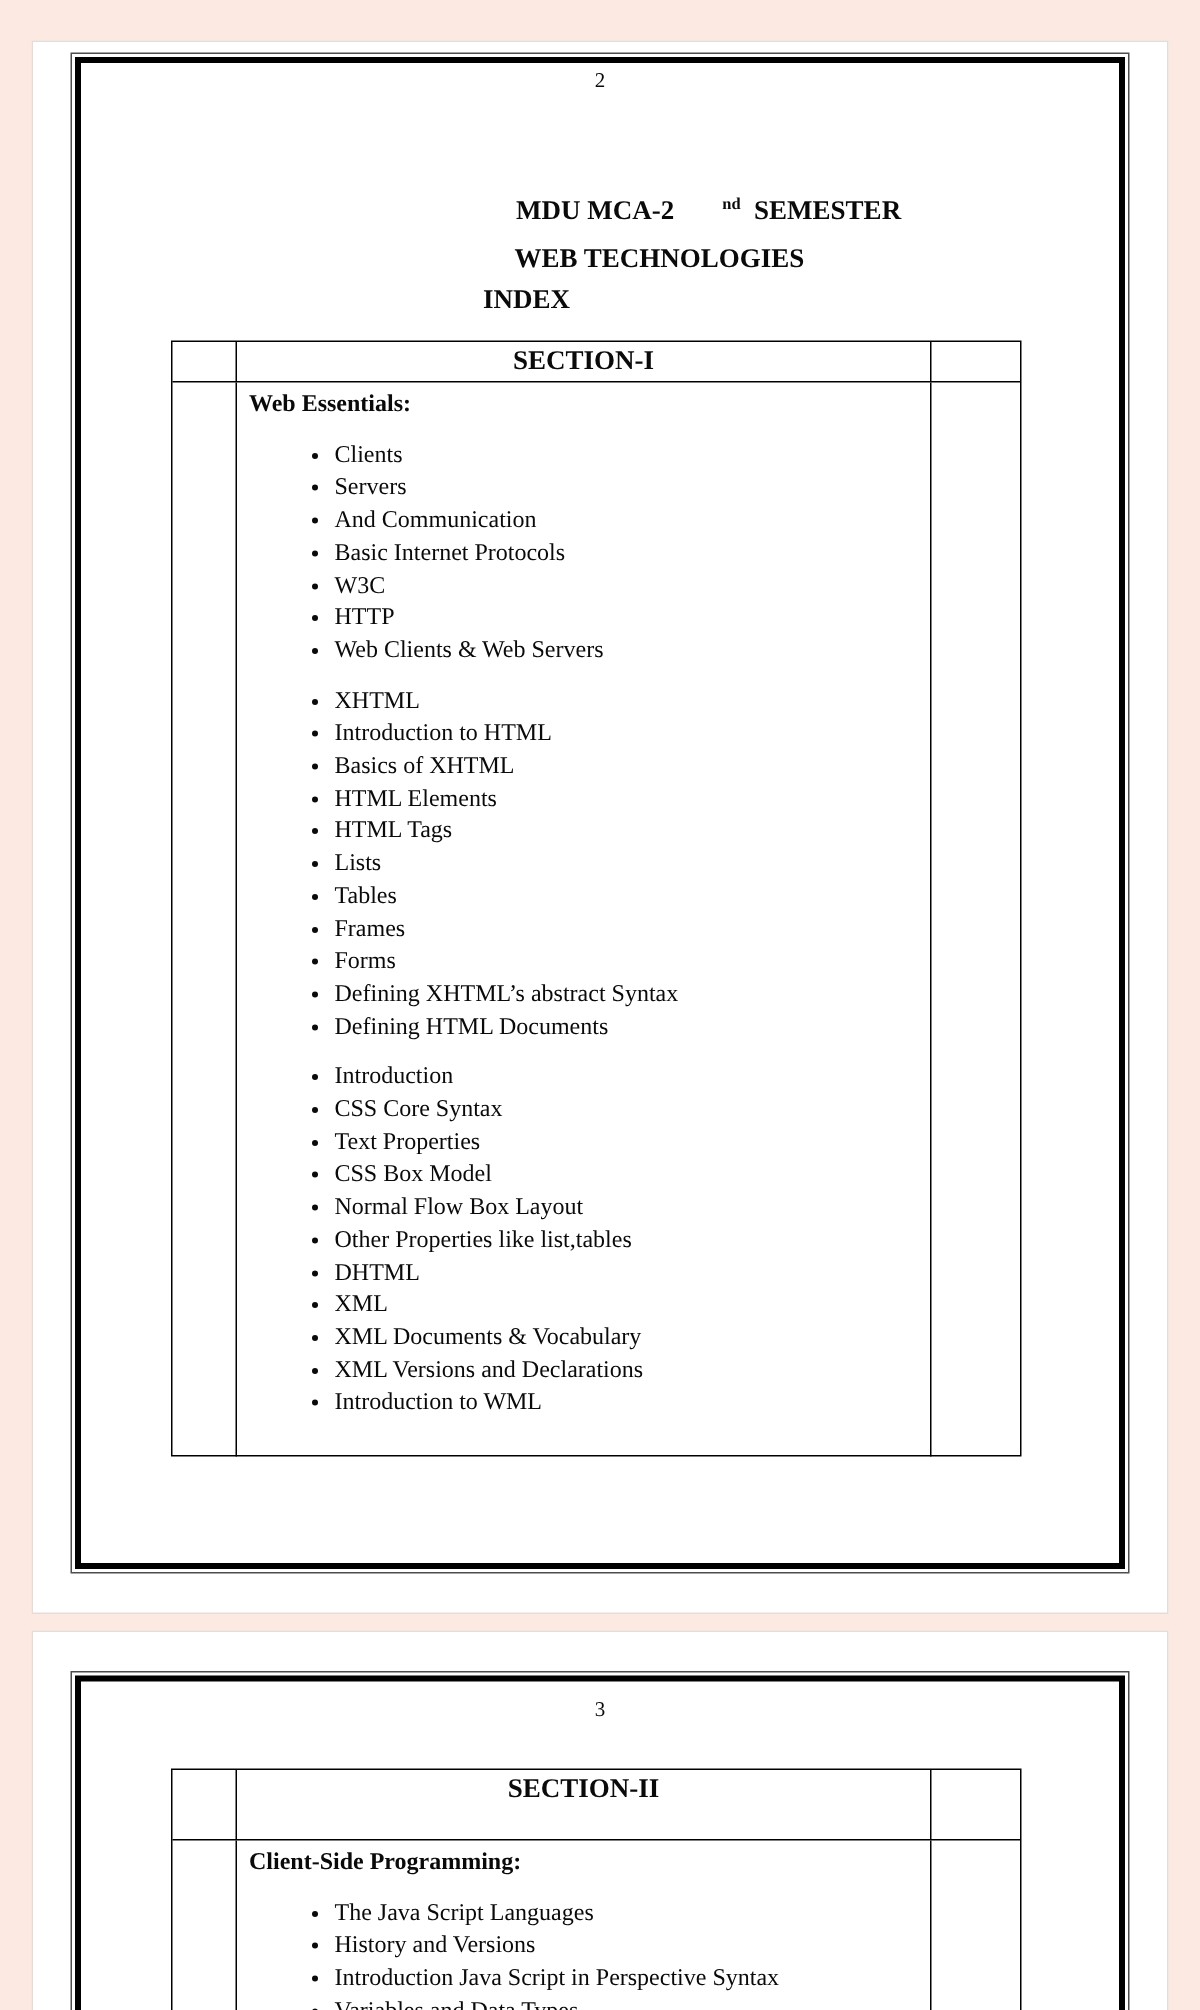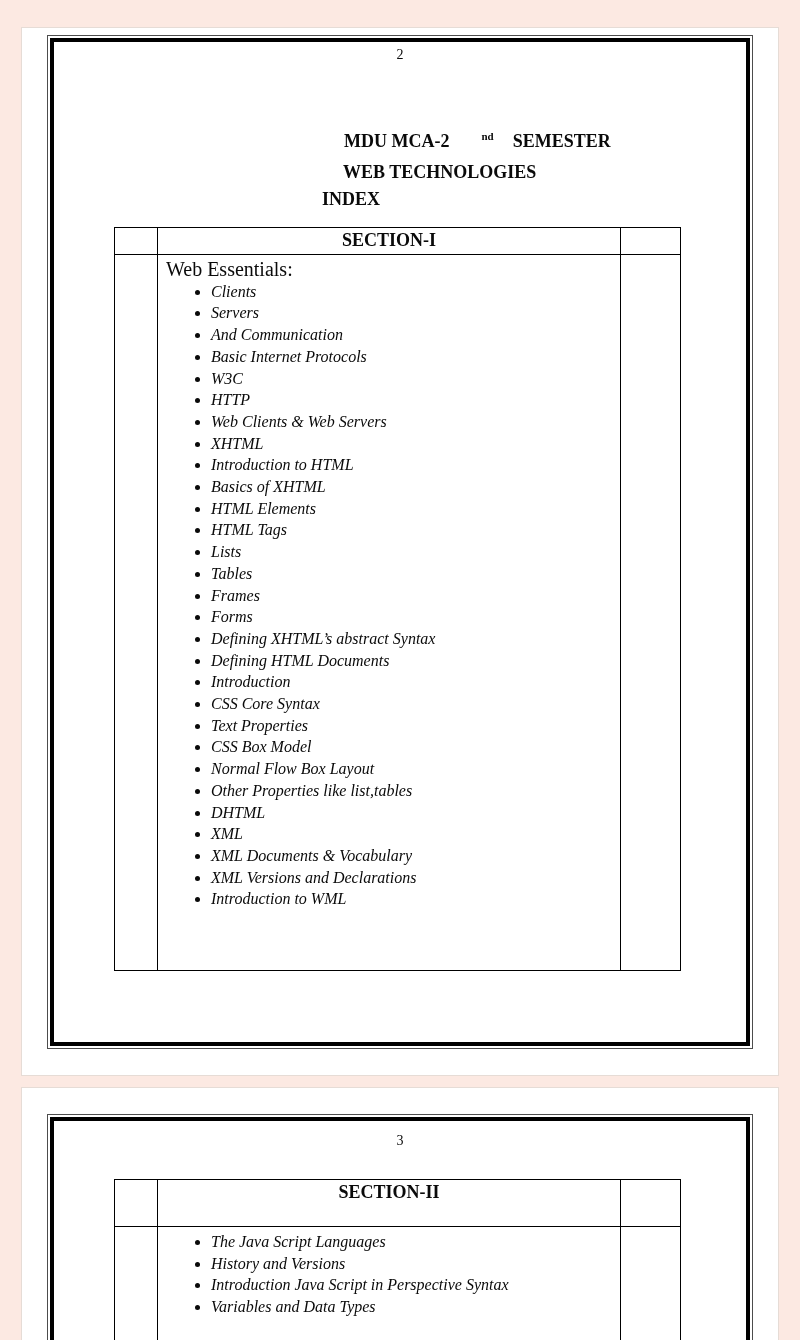--- a/index.html
+++ b/index.html
@@ -29,21 +29,21 @@
     font-size:14px; line-height:17px;
   }
   #page-card-1 .page-num { top:18px; }
   #page-card-2 .page-num { top:44px; }
 
   .doc-heading { position:absolute; font-size:18px; font-weight:bold; white-space:nowrap; line-height:21px; }
   .heading-1 { top:98px;  left:322px; }
   .heading-2 { top:134px; left:321px; }
   .heading-3 { top:161px; left:300px; }
   .heading-1 sup { font-size:11px;margin-left:32px; }
-  .heading-sem { margin-left:19px; }
+  .heading-sem { margin-left:9px; }
 
   .doc-table {
     position:absolute; left:92px; width:567px;
     border:1px solid #000; box-sizing:border-box;
   }
   #page-card-1 .doc-table { top:199px; height:744px; }
   #page-card-2 .doc-table { top:91px;  height:330px; }
 
   .t-row { display:grid; grid-template-columns:42px 1fr 59px; box-sizing:border-box; }
   .t-header { border-bottom:1px solid #000; }
@@ -53,22 +53,22 @@
   .cell-main { border-left:1px solid #000; border-right:1px solid #000; }
   .t-header .cell-main { display:flex; justify-content:center; }
   #page-card-1 .t-header .cell-main { align-items:center; }
   #page-card-2 .t-header .cell-main { align-items:flex-start; padding-top:2px; }
   .section-title { font-weight:bold; font-size:18px; line-height:21.7px; }
 
   #page-card-1 .t-body { height:716px; }
   #page-card-2 .t-body { height:282px; }
   .t-body .cell-main { padding:4px 8px 8px 8px; }
 
-  .group-title { font-size:20px; font-weight:normal; line-height:21.7px; }
-  ul.topics { margin:0; padding:0 0 0 45px; list-style:disc;font-style:italic; }
+  .group-title { font-size:16px; font-weight:bold; line-height:21.7px; }
+  ul.topics { margin:12px; padding:0 0 0 45px; list-style:disc; }
   ul.topics li { font-size:16px; line-height:21.7px; }
 </style>
 </head>
 <body>
 
 <div class="page-card" id="page-card-1">
   <div class="page-frame"></div>
 
   <div class="page-num">2</div>
 
@@ -140,20 +140,21 @@
     <div class="t-row t-header">
       <div class="cell cell-left"></div>
       <div class="cell cell-main">
         <span class="section-title">SECTION-II</span>
       </div>
       <div class="cell cell-right"></div>
     </div>
     <div class="t-row t-body">
       <div class="cell cell-left"></div>
       <div class="cell cell-main">
+          <div class="group-title">Client-Side Programming:</div>
           <ul class="topics">
             <li>The Java Script Languages</li>
             <li>History and Versions</li>
             <li>Introduction Java Script in Perspective Syntax</li>
             <li>Variables and Data Types</li>
           </ul>
         </div>
       <div class="cell cell-right"></div>
     </div>
   </div>

